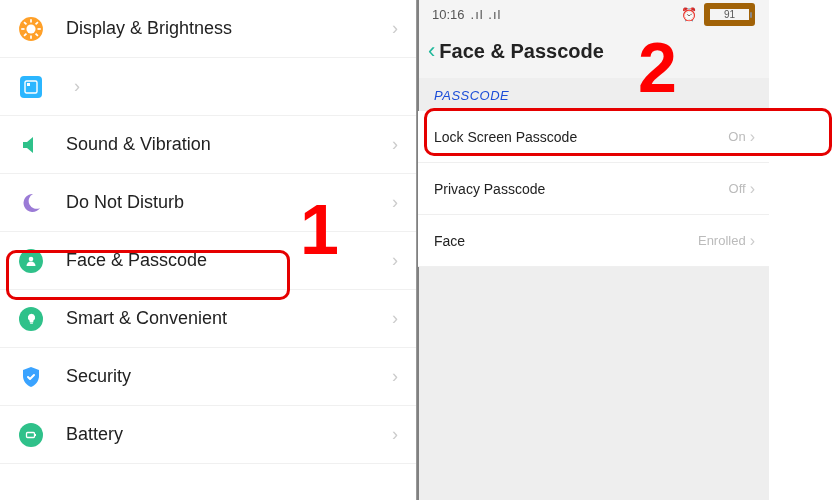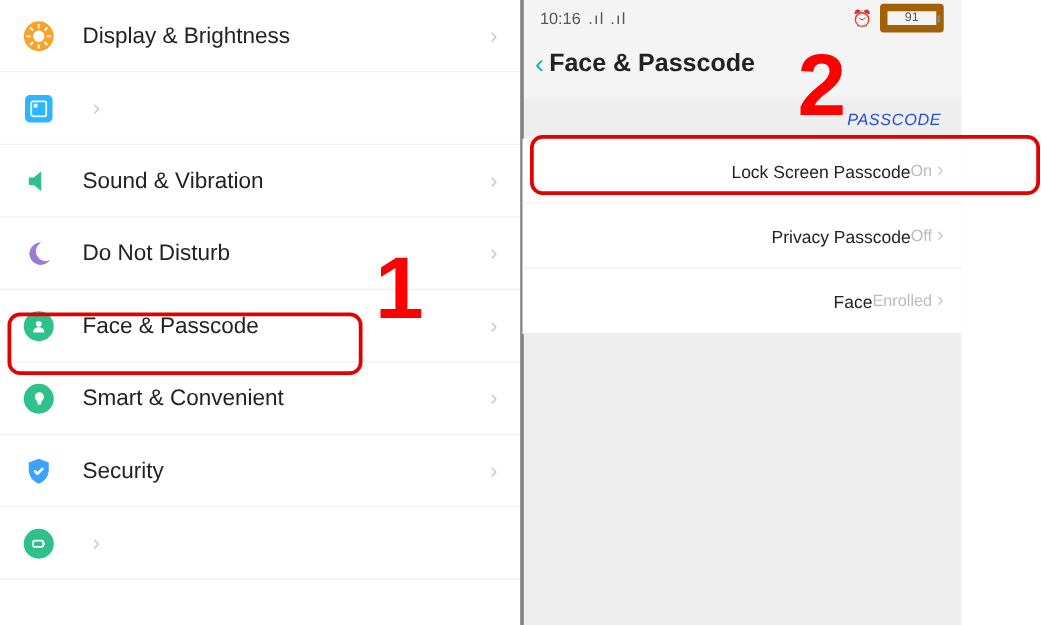--- a/index.html
+++ b/index.html
@@ -1,20 +1,20 @@
 <!DOCTYPE html>
 <html><head>
 <meta charset="utf-8">
 <style>
   * { box-sizing: border-box; margin: 0; padding: 0; }
   html, body { width: 840px; height: 500px; overflow: hidden; font-family: -apple-system, 'Helvetica Neue', Arial, sans-serif; }
   .container { display: flex; width: 840px; height: 500px; background: #fff; }
   .pane { height: 100%; background: #f7f7f7; position: relative; }
   .pane-left { width: 418px; border-right: 2px solid #999; background: #fff; }
-  .pane-right { width: 351px; background: #eee; text-align: right; }
+  .pane-right { width: 351px; background: #eee; }
   .divider { position: absolute; top: 0; left: -1px; width: 2px; height: 100%; background: #808080; }
 
   
   .list { display: flex; flex-direction: column; }
   .row {
     display: flex; align-items: center;
     min-height: 58px; padding: 12px 18px 12px 18px;
     background: #fff; border-bottom: 1px solid #f0f0f0;
     position: relative;
   }
@@ -162,20 +162,21 @@
 
       <div class="row">
         <span class="icon">
           <span class="ic-circle" style="background:#2fc18a;">
             <svg width="14" height="14" viewBox="0 0 14 14">
                 <rect x="2.5" y="4.5" width="8" height="5" rx="1" fill="none" stroke="#fff" stroke-width="1.3"></rect>
                 <rect x="10.7" y="6" width="1.3" height="2" fill="#fff"></rect>
               </svg>
           </span>
         </span>
+        <span class="label">Battery</span>
         <span class="chev">›</span>
       </div>
 
     </div>
 
     <div class="annot-box" style="left:6px; top:250px; width:284px; height:50px;"></div>
     <div class="annot-num" style="left:300px; top:190px; font-size:70px;">1</div>
   </div>
 
   <div class="pane pane-right">

